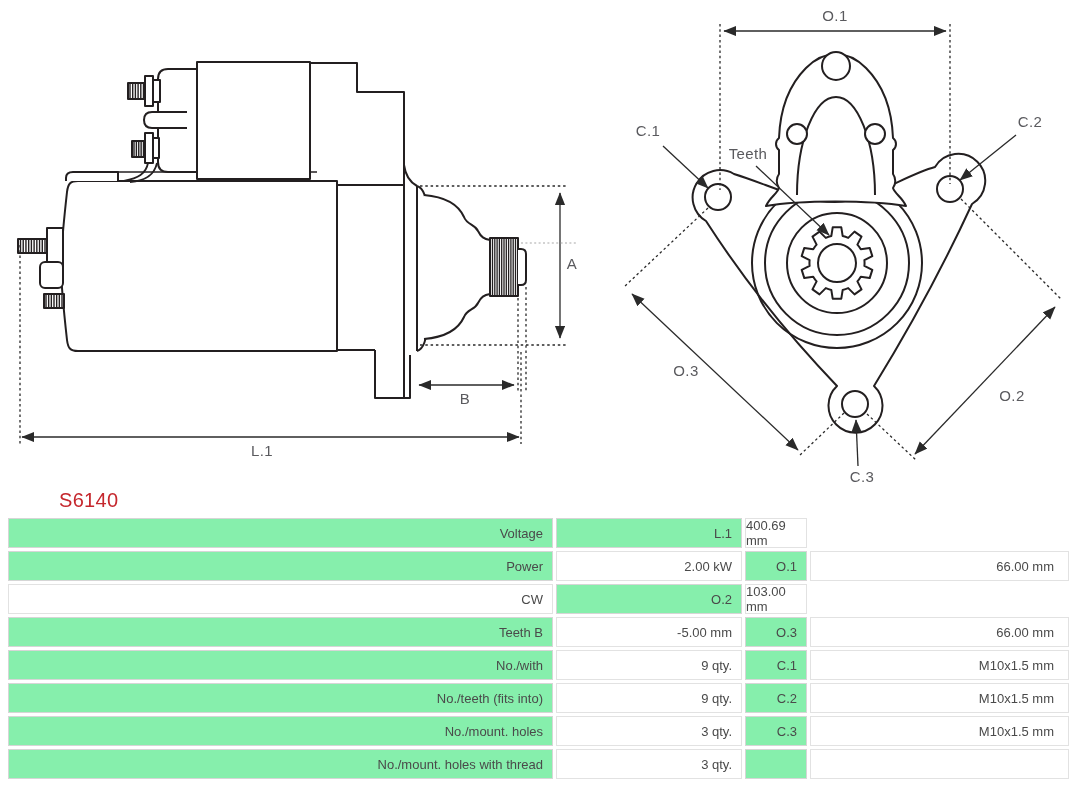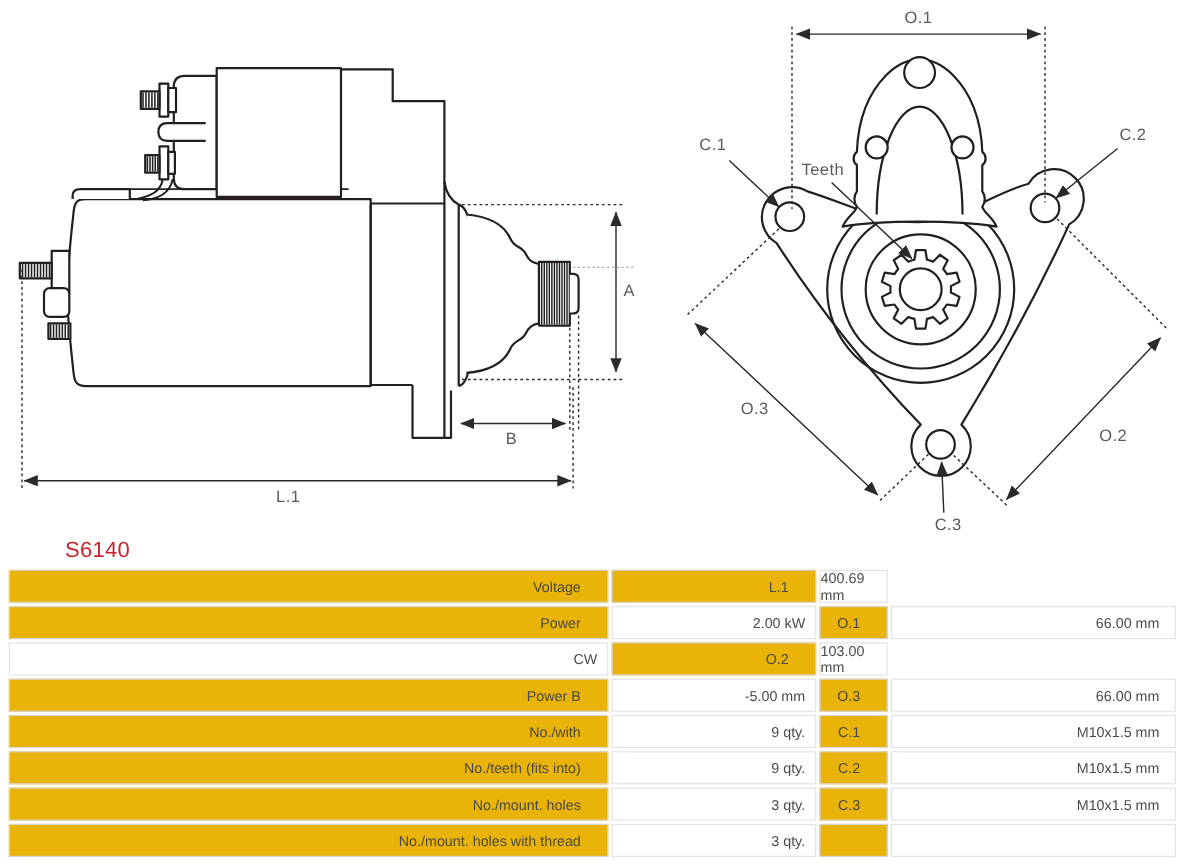--- a/index.html
+++ b/index.html
@@ -8,21 +8,21 @@
   #logo-strip{position:absolute;left:14px;top:0;width:64px;height:4px;
 уже    background:repeating-linear-gradient(90deg,#a9bed2 0 2px,#e9eef4 2px 3px,#ffffff 3px 4px);}
   #drawing-svg{position:absolute;left:0;top:0;}
   .lbl{font-family:"Liberation Sans",sans-serif;font-size:15px;fill:#5a5a5e;letter-spacing:.4px;}
   #part-number{position:absolute;left:14px;top:489px;font-size:20px;color:#c5272d;
                letter-spacing:.3px;margin-left:45px;}
   #spec-table{position:absolute;left:8px;top:518px;width:1064px;}
   .spec-row{display:grid;grid-template-columns:545px 186px 62px 259px;gap:3px;margin-bottom:3px;}
   .cell{height:30px;display:flex;align-items:center;justify-content:flex-end;
         font-size:13px;color:#4a4a4a;box-sizing:border-box;}
-  .cell.gray{background:#eab308;border:1px solid #d6d6d6;padding-right:24px;}
+  .cell.gray{background:#86efac;border:1px solid #d6d6d6;padding-right:9px;}
   .cell.white{background:#ffffff;border:1px solid #e2e2e2;padding-right:9px;}
   .cell.c4{padding-right:14px;}
 </style>
 </head>
 <body>
 
 <div id="page">
 
   <div id="logo-strip"></div>
 
@@ -215,21 +215,21 @@
         <div class="cell white">2.00 kW</div>
         <div class="cell gray">O.1</div>
         <div class="cell white c4">66.00 mm</div>
       </div>
       <div class="spec-row">
         <div class="cell white">CW</div>
         <div class="cell gray">O.2</div>
         <div class="cell white c4">103.00 mm</div>
       </div>
       <div class="spec-row">
-        <div class="cell gray">Power B</div>
+        <div class="cell gray">Teeth B</div>
         <div class="cell white">-5.00 mm</div>
         <div class="cell gray">O.3</div>
         <div class="cell white c4">66.00 mm</div>
       </div>
       <div class="spec-row">
         <div class="cell gray">No./with</div>
         <div class="cell white">9 qty.</div>
         <div class="cell gray">C.1</div>
         <div class="cell white c4">M10x1.5 mm</div>
       </div>

